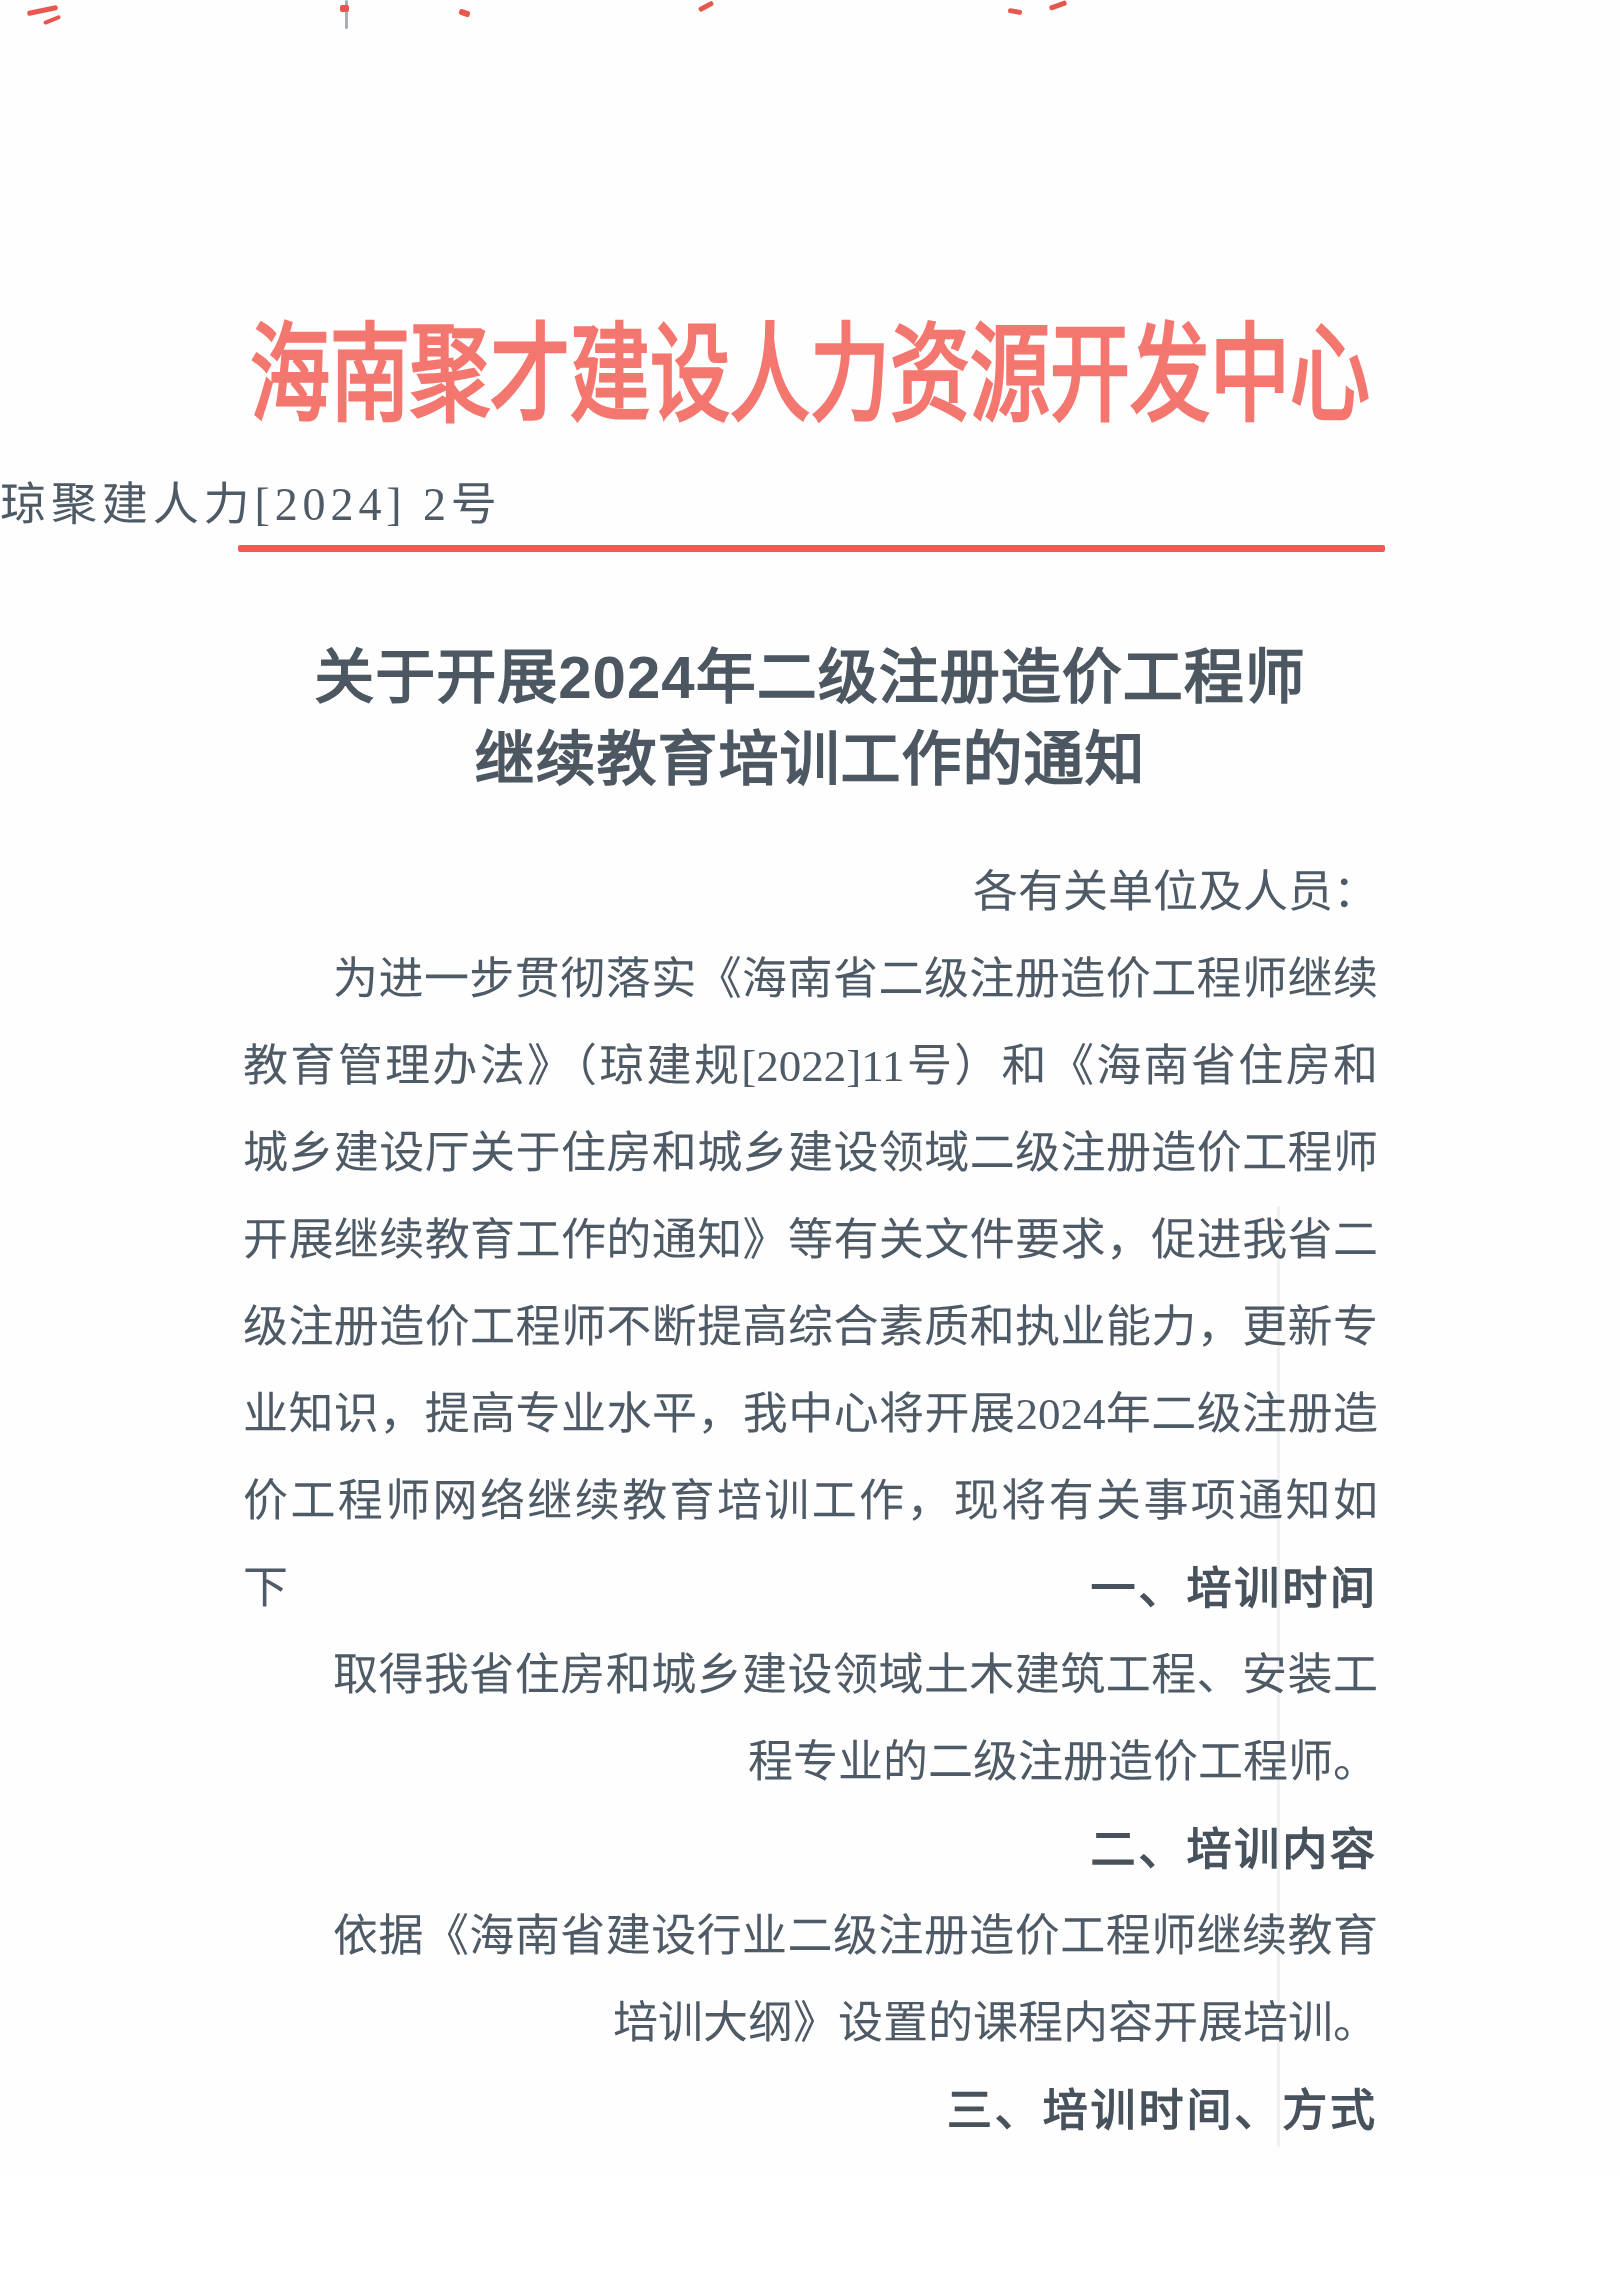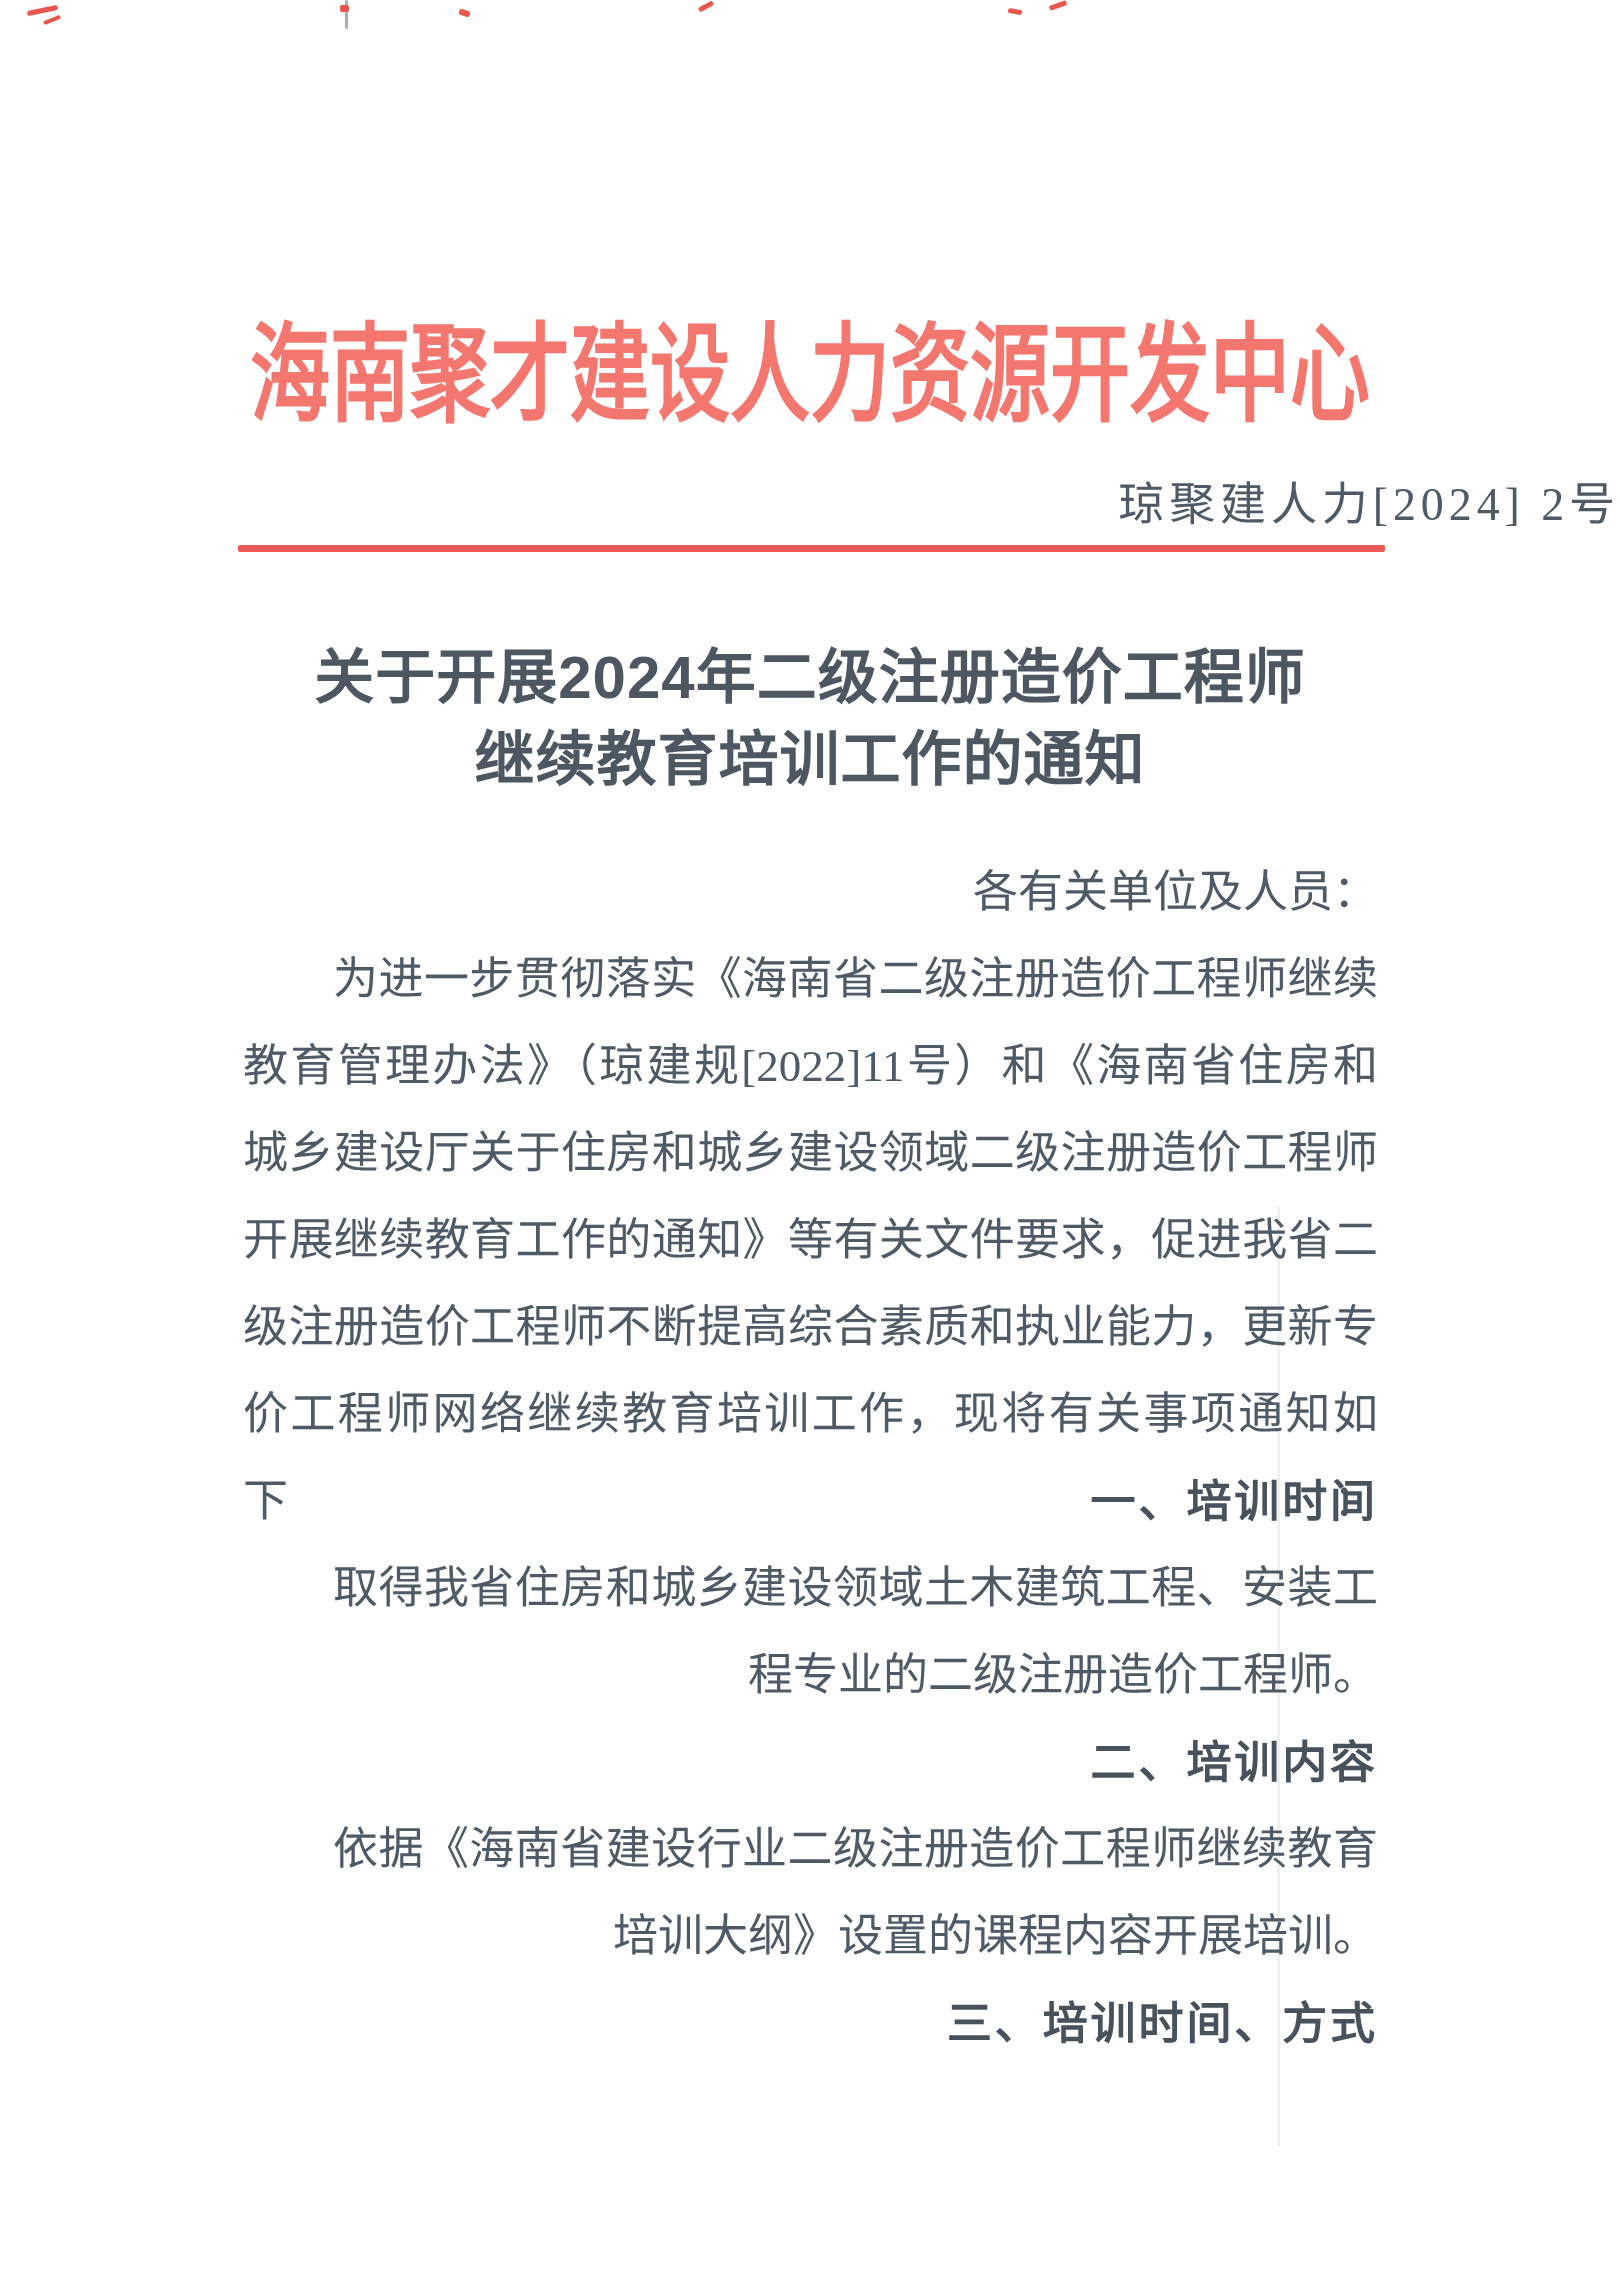--- a/index.html
+++ b/index.html
@@ -23,21 +23,21 @@
     font-weight:900;
     font-size:80px;
     letter-spacing:0px;
     color:var(--red-title);
     transform:scaleY(1.35);
     transform-origin:center top;
     white-space:nowrap;
   }
   .doc-number{
     position:absolute;top:467px;left:0;width:100%;
-    text-align:right;
+    text-align:left;
     font-size:46px;
     letter-spacing:4.9px;
     color:var(--ink);
     white-space:nowrap;
   }
   .red-divider{
     position:absolute;top:545px;left:238px;
     width:1147px;height:6.9px;
     background:var(--red-line);
     border:none;margin:0;border-radius:2px;
@@ -112,20 +112,21 @@
     <div>继续教育培训工作的通知</div>
   </div>
 
   <div class="body-block">
       <div class="line">各有关单位及人员：</div>
       <div class="line indent fill">为进一步贯彻落实《海南省二级注册造价工程师继续</div>
       <div class="line fill">教育管理办法》（琼建规[2022]11号）和《海南省住房和</div>
       <div class="line fill">城乡建设厅关于住房和城乡建设领域二级注册造价工程师</div>
       <div class="line fill">开展继续教育工作的通知》等有关文件要求，促进我省二</div>
       <div class="line fill">级注册造价工程师不断提高综合素质和执业能力，更新专</div>
+      <div class="line fill">业知识，提高专业水平，我中心将开展2024年二级注册造</div>
       <div class="line fill">价工程师网络继续教育培训工作，现将有关事项通知如下：</div>
       <div class="line heading indent">一、培训时间</div>
       <div class="line indent fill">取得我省住房和城乡建设领域土木建筑工程、安装工</div>
       <div class="line">程专业的二级注册造价工程师。</div>
       <div class="line heading indent">二、培训内容</div>
       <div class="line indent fill">依据《海南省建设行业二级注册造价工程师继续教育</div>
       <div class="line">培训大纲》设置的课程内容开展培训。</div>
       <div class="line heading indent">三、培训时间、方式</div>
     </div>
 

